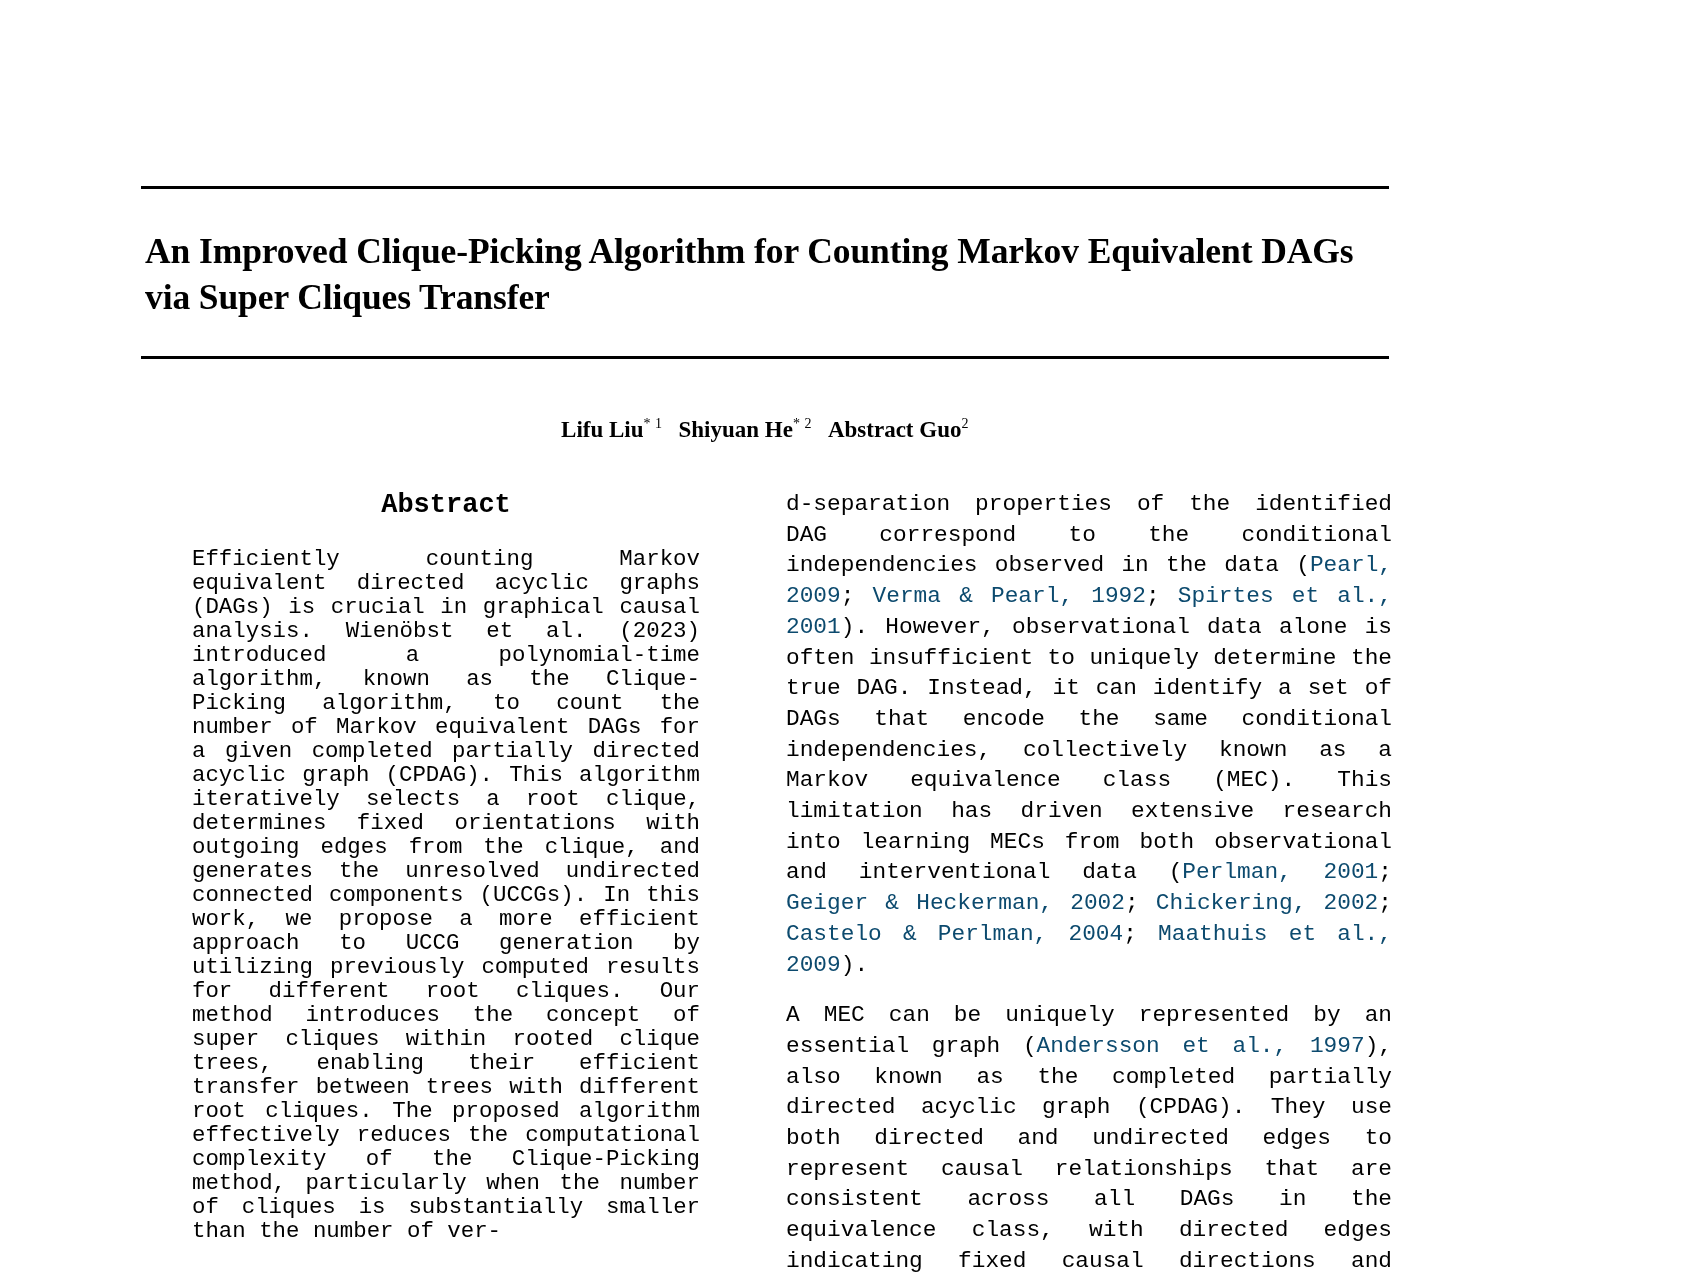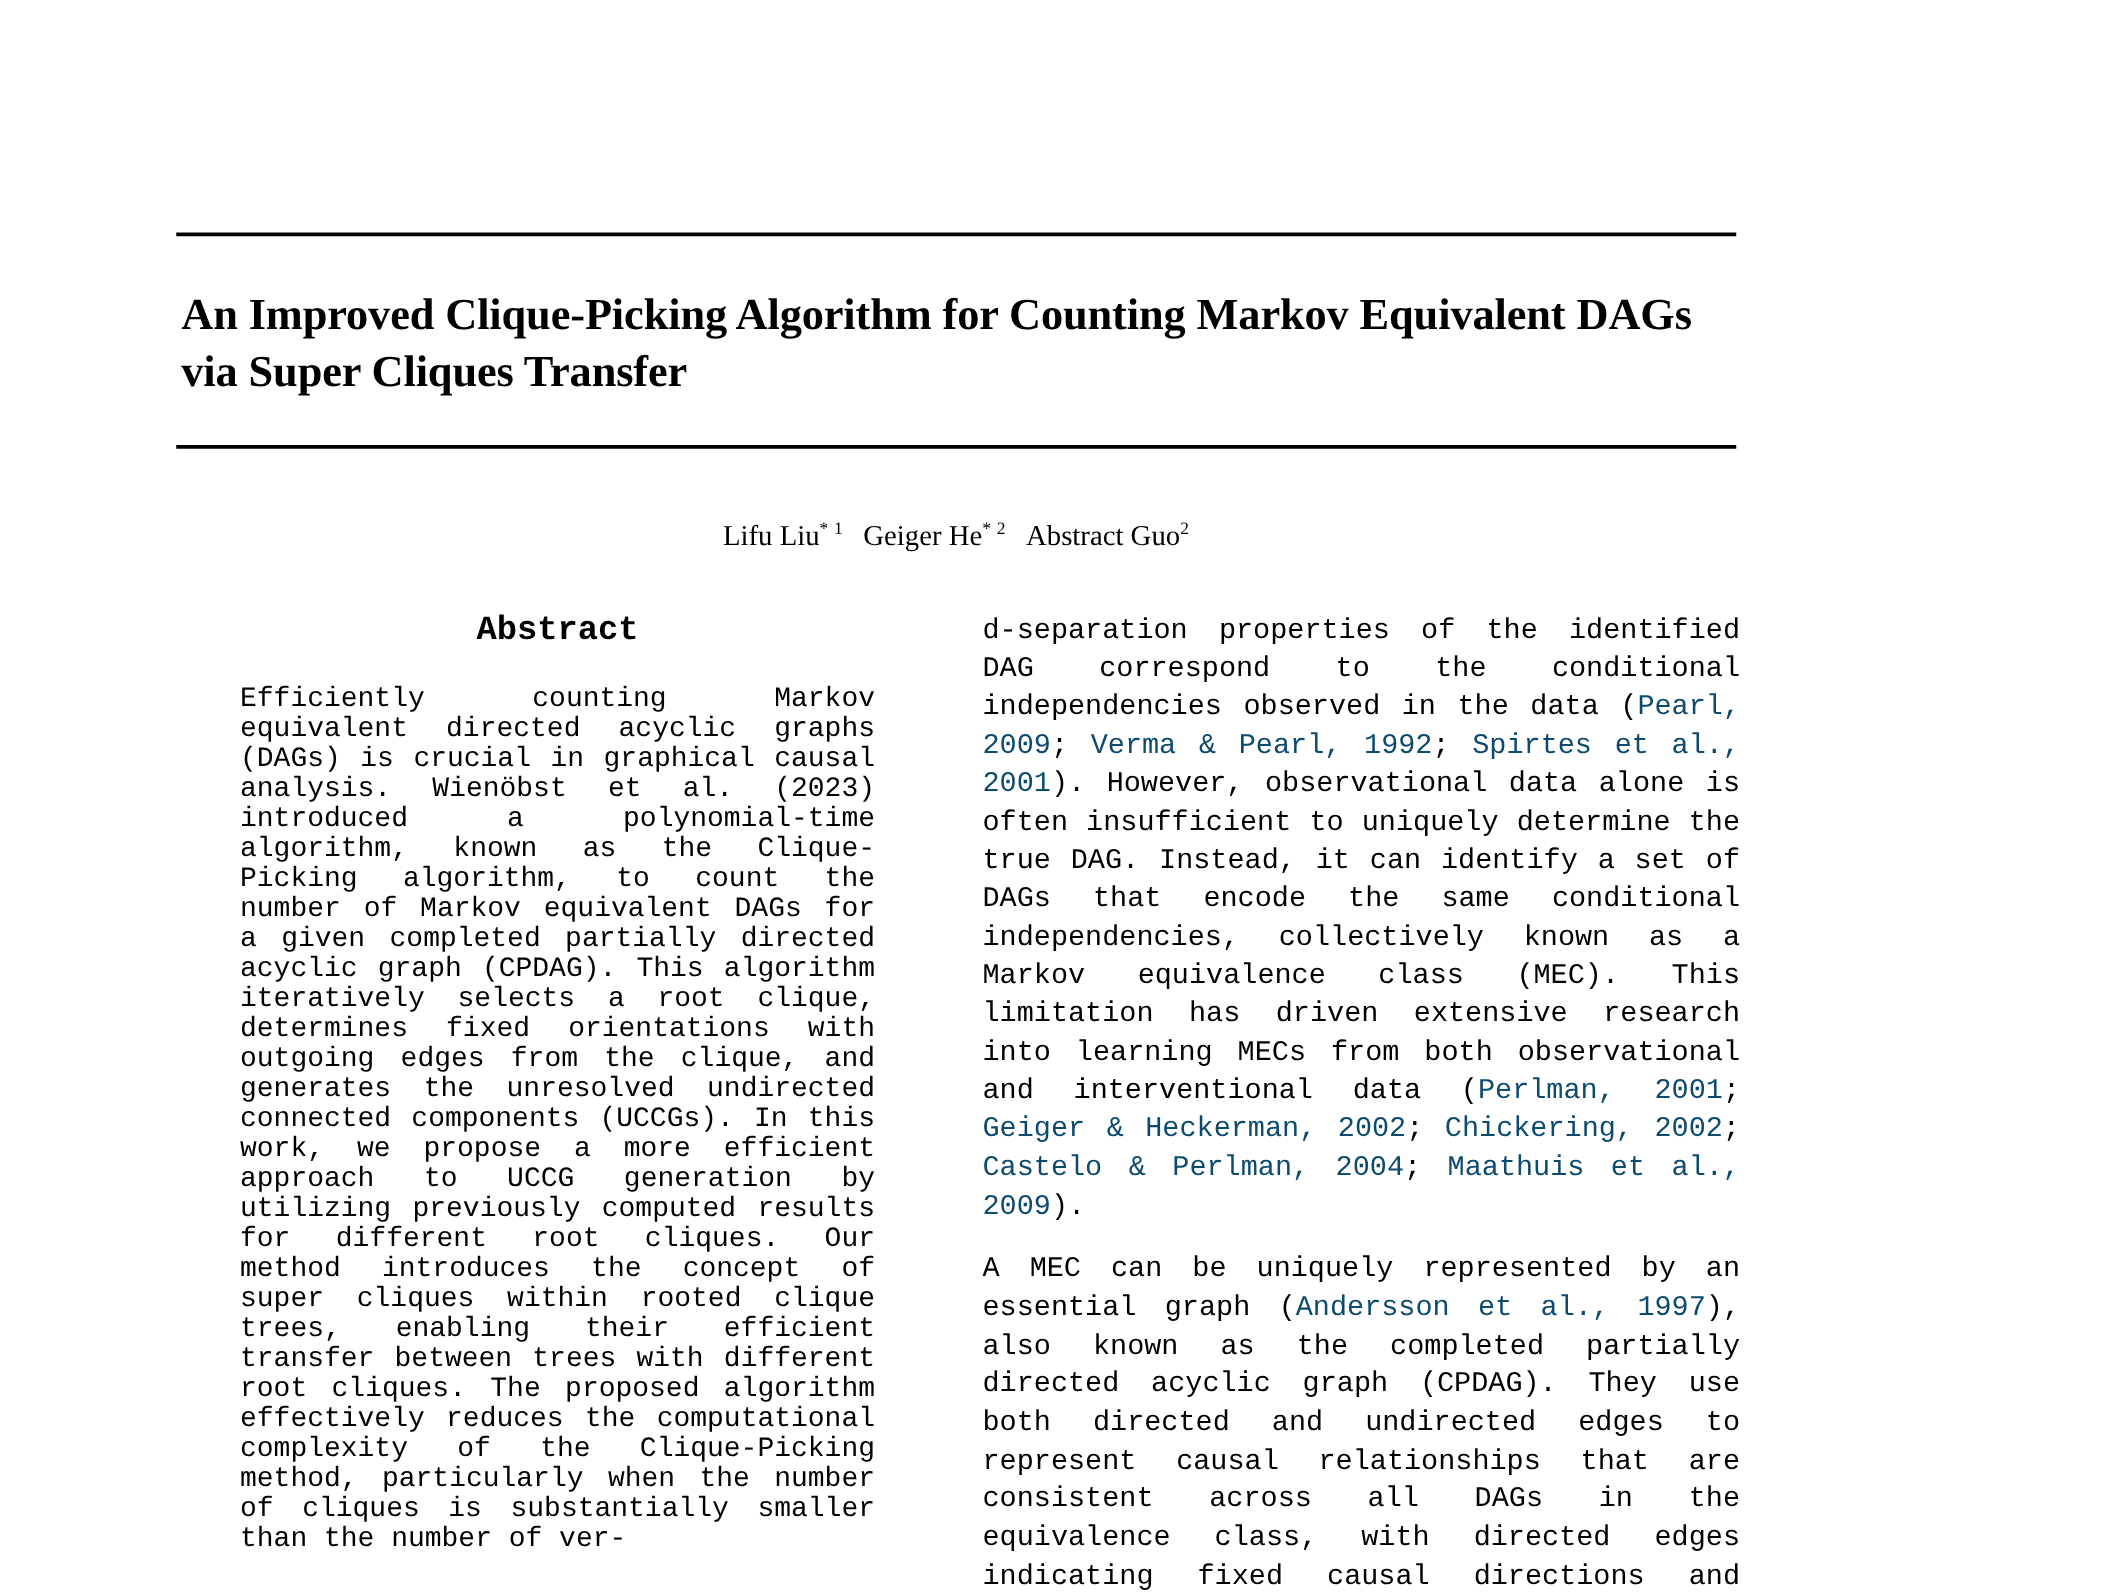--- a/index.html
+++ b/index.html
@@ -56,21 +56,21 @@
     left: 141px;
     top: 409px;
     width: 1248px;
     text-align: center;
     font-size: 23px;
     font-weight: bold;
     line-height: 30px;
     white-space: nowrap;
   }
   .author-name {
-    font-weight: normal;
+    font-weight: bold;
   }
   .sup {
     font-size: 14px;
     vertical-align: super;
     font-weight: normal;
     letter-spacing: 0.5px;
   }
   .author-gap {
     display: inline-block;
     width: 16px;
@@ -131,21 +131,21 @@
 <div class="page">
 
   <div class="title-block">
     <hr class="rule">
     <h1 class="paper-title"><span>An Improved Clique-Picking Algorithm for Counting Markov Equivalent DAGs</span> <span>via Super Cliques Transfer</span></h1>
     <div class="title-spacer"></div>
     <hr class="rule">
   </div>
 
   <div class="authors">
-    <span class="author-name">Lifu Liu</span><span class="sup">* 1</span><span class="author-gap"></span><span class="author-name">Geiger He</span><span class="sup">* 2</span><span class="author-gap"></span><span class="author-name">Abstract Guo</span><span class="sup">2</span>
+    <span class="author-name">Lifu Liu</span><span class="sup">* 1</span><span class="author-gap"></span><span class="author-name">Shiyuan He</span><span class="sup">* 2</span><span class="author-gap"></span><span class="author-name">Abstract Guo</span><span class="sup">2</span>
   </div>
 
   <div class="columns">
 
     <div class="col col-left">
       <div class="abstract-heading">Abstract</div>
       <p class="body">Efficiently counting Markov equivalent directed acyclic graphs (DAGs) is crucial in graphical causal analysis. Wienöbst et al. (2023) introduced a polynomial-time algorithm, known as the Clique-Picking algorithm, to count the number of Markov equivalent DAGs for a given completed partially directed acyclic graph (CPDAG). This algorithm iteratively selects a root clique, determines fixed orientations with outgoing edges from the clique, and generates the unresolved undirected connected components (UCCGs). In this work, we propose a more efficient approach to UCCG generation by utilizing previously computed results for different root cliques. Our method introduces the concept of super cliques within rooted clique trees, enabling their efficient transfer between trees with different root cliques. The proposed algorithm effectively reduces the computational complexity of the Clique-Picking method, particularly when the number of cliques is substantially smaller than the number of ver-</p>
     </div>
 
     <div class="col col-right">

